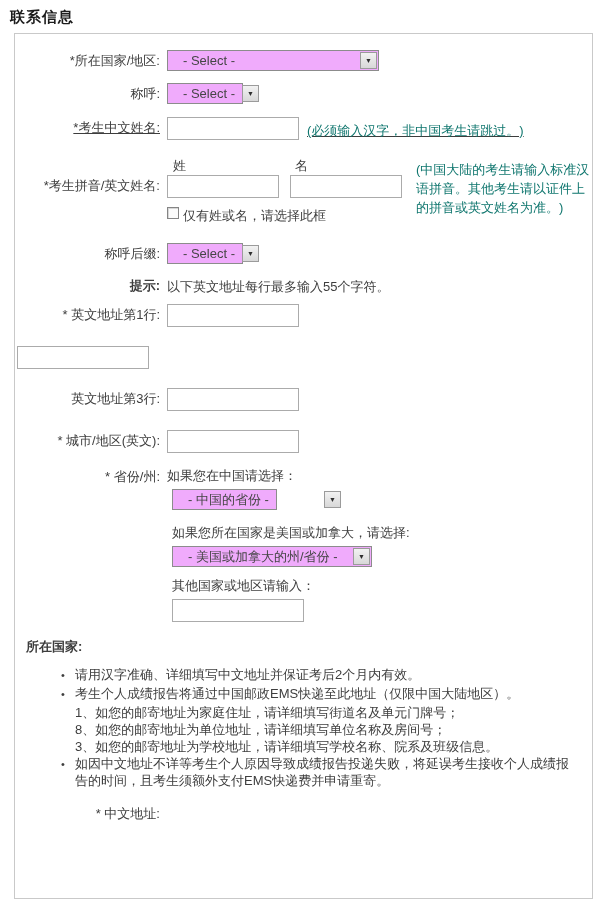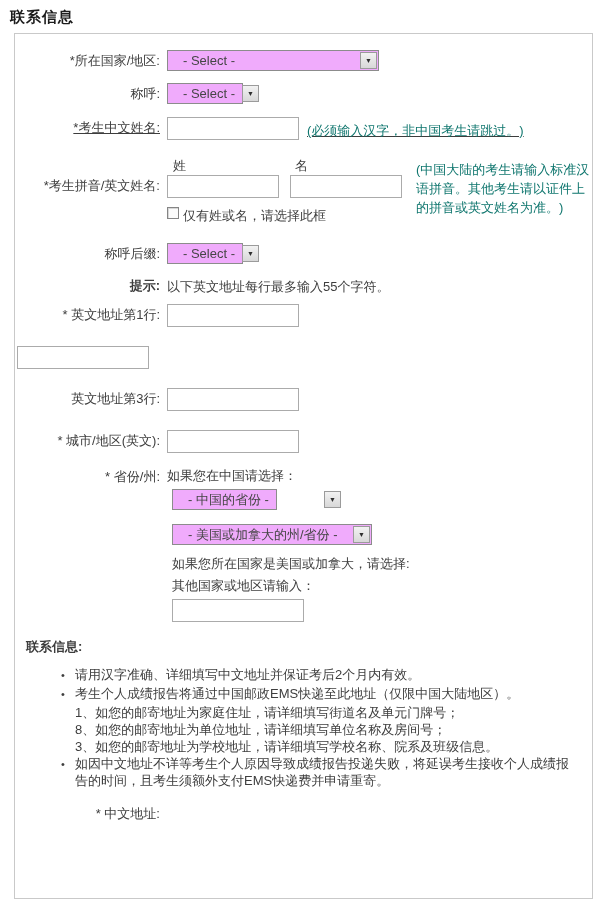--- a/index.html
+++ b/index.html
@@ -166,33 +166,33 @@
   <div class="row mb4">
     <div class="lbl" style="padding-top:0;">* 省份/州:</div>
     <div class="fld">如果您在中国请选择：</div>
   </div>
   <div class="prov-indent mb14">
     <div class="sel w105">
       <span class="sel-text">- 中国的省份 -</span>
       <span class="sel-btn">▼</span>
     </div>
   </div>
+  <div class="prov-indent mb4">如果您所在国家是美国或加拿大，请选择:</div>
   <div class="prov-indent mb10">
     <div class="sel w200">
       <span class="sel-text">- 美国或加拿大的州/省份 -</span>
       <span class="sel-btn">▼</span>
     </div>
   </div>
-  <div class="prov-indent mb4">如果您所在国家是美国或加拿大，请选择:</div>
   <div class="prov-indent mb4">其他国家或地区请输入：</div>
   <div class="prov-indent">
     <input class="ti" type="text" style="">
   </div>
 
-  <div class="imp-head">联系信息:</div>
+  <div class="imp-head">所在国家:</div>
   <div class="bullet-item">
     <span class="bullet-dot">•</span>
     <span>请用汉字准确、详细填写中文地址并保证考后2个月内有效。</span>
   </div>
   <div class="bullet-item">
     <span class="bullet-dot">•</span>
     <span>考生个人成绩报告将通过中国邮政EMS快递至此地址（仅限中国大陆地区）。</span>
   </div>
   <div class="sub-item">1、如您的邮寄地址为家庭住址，请详细填写街道名及单元门牌号；</div>
   <div class="sub-item">8、如您的邮寄地址为单位地址，请详细填写单位名称及房间号；</div>

